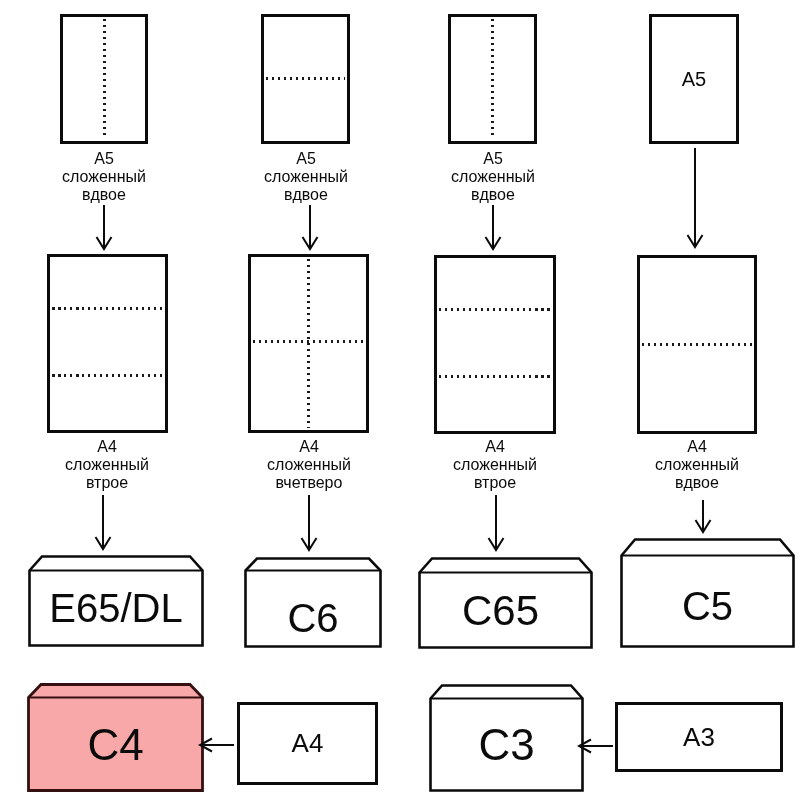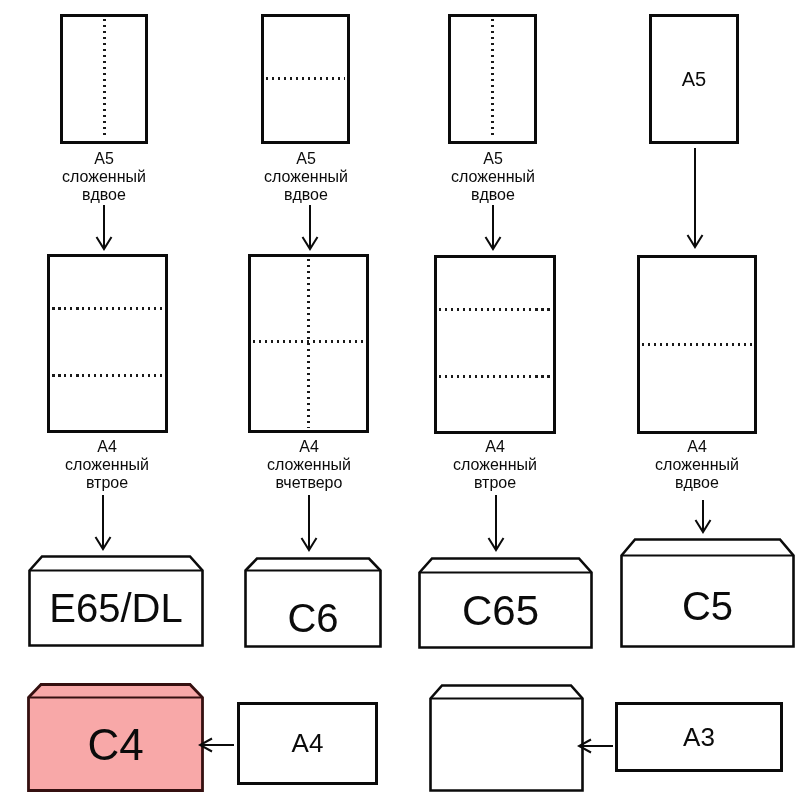--- a/index.html
+++ b/index.html
@@ -154,20 +154,21 @@
   </svg>
   <div class="box" style="left:237px;top:702px;width:141px;height:83px">
     <span>А4</span>
   </div>
 
   <div class="env" style="left:421px;top:684px;width:155px;height:108px">
     <svg width="155" height="108" viewBox="0 0 155 108">
       <path d="M1.5,14.5 L13,1.5 H142 L153.5,14.5 V106.5 H1.5 Z" fill="#ffffff" stroke="#0b0b0b" stroke-width="2.6"></path>
       <line x1="1.5" y1="14.5" x2="153.5" y2="14.5" stroke="#0b0b0b" stroke-width="2.2"></line>
     </svg>
+    <div class="env-label" style="top:14px;font-size:44px">C3</div>
   </div>
   <svg class="arrow" style="left:577px;top:736px" width="37" height="20" viewBox="0 0 37 20">
     <line x1="36" y1="10" x2="3" y2="10" stroke="#0b0b0b" stroke-width="2"></line>
     <polyline points="14,3.5 2,10 14,16.5" fill="none" stroke="#0b0b0b" stroke-width="2"></polyline>
   </svg>
   <div class="box" style="left:615px;top:702px;width:168px;height:70px">
     <span>А3</span>
   </div>
 
 </div>

